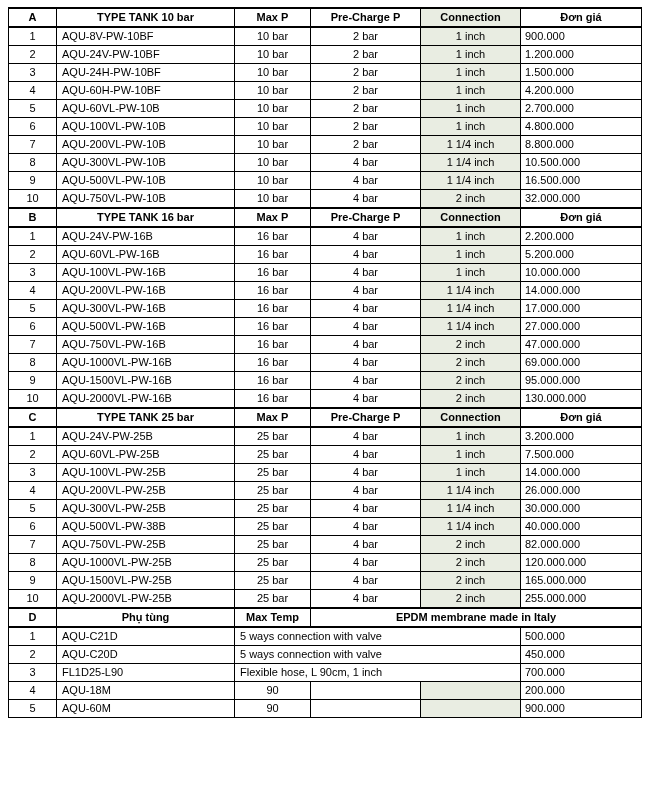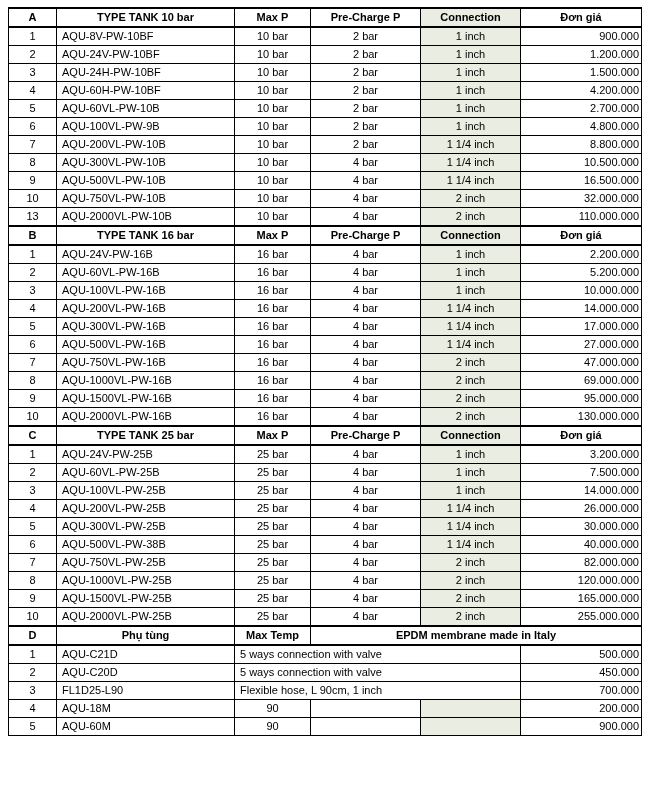--- a/index.html
+++ b/index.html
@@ -20,21 +20,21 @@
     font-size: 11px;
     height: 17px;
     line-height: 17px;
     padding: 0 4px;
     white-space: nowrap;
     overflow: hidden;
     vertical-align: middle;
   }
   td.c { text-align: center; }
   td.l { text-align: left; padding-left: 5px; }
-  td.r { text-align: right; padding-right: 2px; }
+  td.r { text-align: left; padding-right: 2px; }
   td.conn { background: #e9ede2; }
   tr.section-header td {
     font-weight: bold;
     border-top: 2px solid #000;
     border-bottom: 2px solid #000;
   }
 </style>
 </head>
 <body>
 
@@ -92,21 +92,21 @@
         <tr>
           <td class="c">5</td>
           <td class="l">AQU-60VL-PW-10B</td>
           <td class="c">10 bar</td>
           <td class="c">2 bar</td>
           <td class="c conn">1 inch</td>
           <td class="r">2.700.000</td>
         </tr>
         <tr>
           <td class="c">6</td>
-          <td class="l">AQU-100VL-PW-9B</td>
+          <td class="l">AQU-100VL-PW-10B</td>
           <td class="c">10 bar</td>
           <td class="c">2 bar</td>
           <td class="c conn">1 inch</td>
           <td class="r">4.800.000</td>
         </tr>
         <tr>
           <td class="c">7</td>
           <td class="l">AQU-200VL-PW-10B</td>
           <td class="c">10 bar</td>
           <td class="c">2 bar</td>
@@ -129,28 +129,20 @@
           <td class="c conn">1 1/4 inch</td>
           <td class="r">16.500.000</td>
         </tr>
         <tr>
           <td class="c">10</td>
           <td class="l">AQU-750VL-PW-10B</td>
           <td class="c">10 bar</td>
           <td class="c">4 bar</td>
           <td class="c conn">2 inch</td>
           <td class="r">32.000.000</td>
-        </tr>
-        <tr>
-          <td class="c">13</td>
-          <td class="l">AQU-2000VL-PW-10B</td>
-          <td class="c">10 bar</td>
-          <td class="c">4 bar</td>
-          <td class="c conn">2 inch</td>
-          <td class="r">110.000.000</td>
         </tr>
         <tr class="section-header">
           <td class="c">B</td>
           <td class="c">TYPE TANK 16 bar</td>
           <td class="c">Max P</td>
           <td class="c">Pre-Charge P</td>
           <td class="c conn">Connection</td>
           <td class="c">Đơn giá</td>
         </tr>
         <tr>

